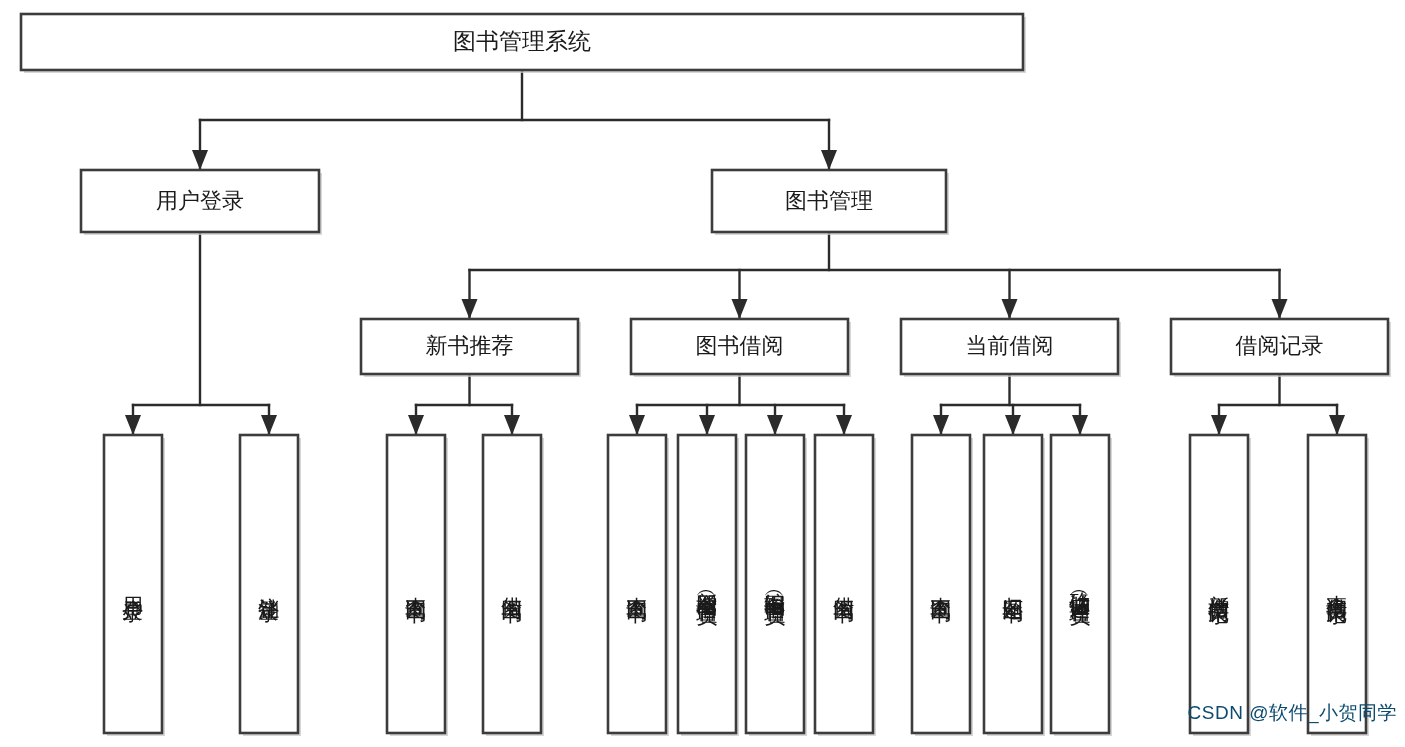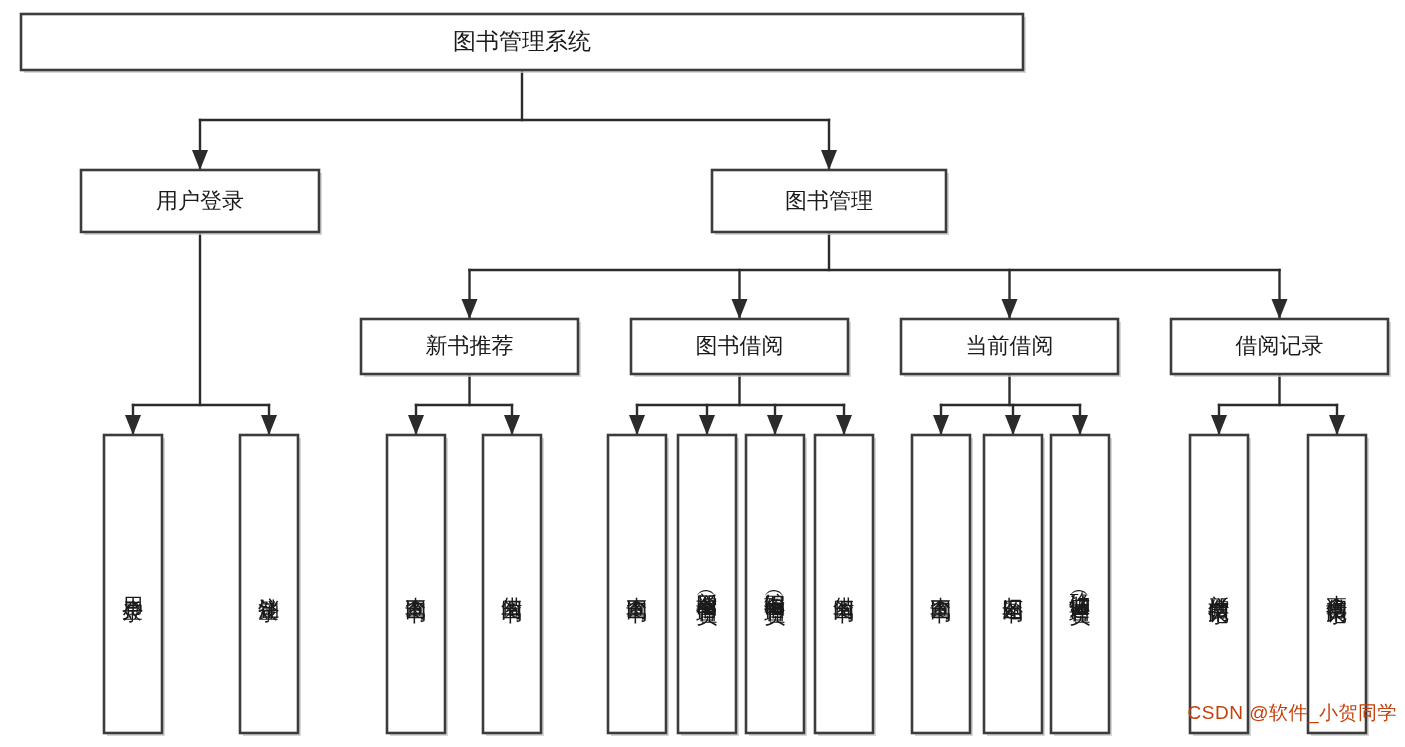--- a/index.html
+++ b/index.html
@@ -77,21 +77,21 @@
     letter-spacing: 2px;
     white-space: nowrap;
     text-align: center;
   }
   .watermark {
     position: absolute;
     right: 8px;
     bottom: 8px;
     font-family: "Liberation Sans", "DejaVu Sans", sans-serif;
     font-size: 19px;
-    color: #c2410c;
+    color: #0c4a6e;
     letter-spacing: 0.5px;
     white-space: nowrap;
   }
 </style>
 </head>
 <body>
 
 <div id="diagram-root">
   <svg class="flow" id="flow-svg" viewBox="0 0 1405 747">
       <line x1="522" y1="70" x2="522" y2="120" class="conn"></line>

